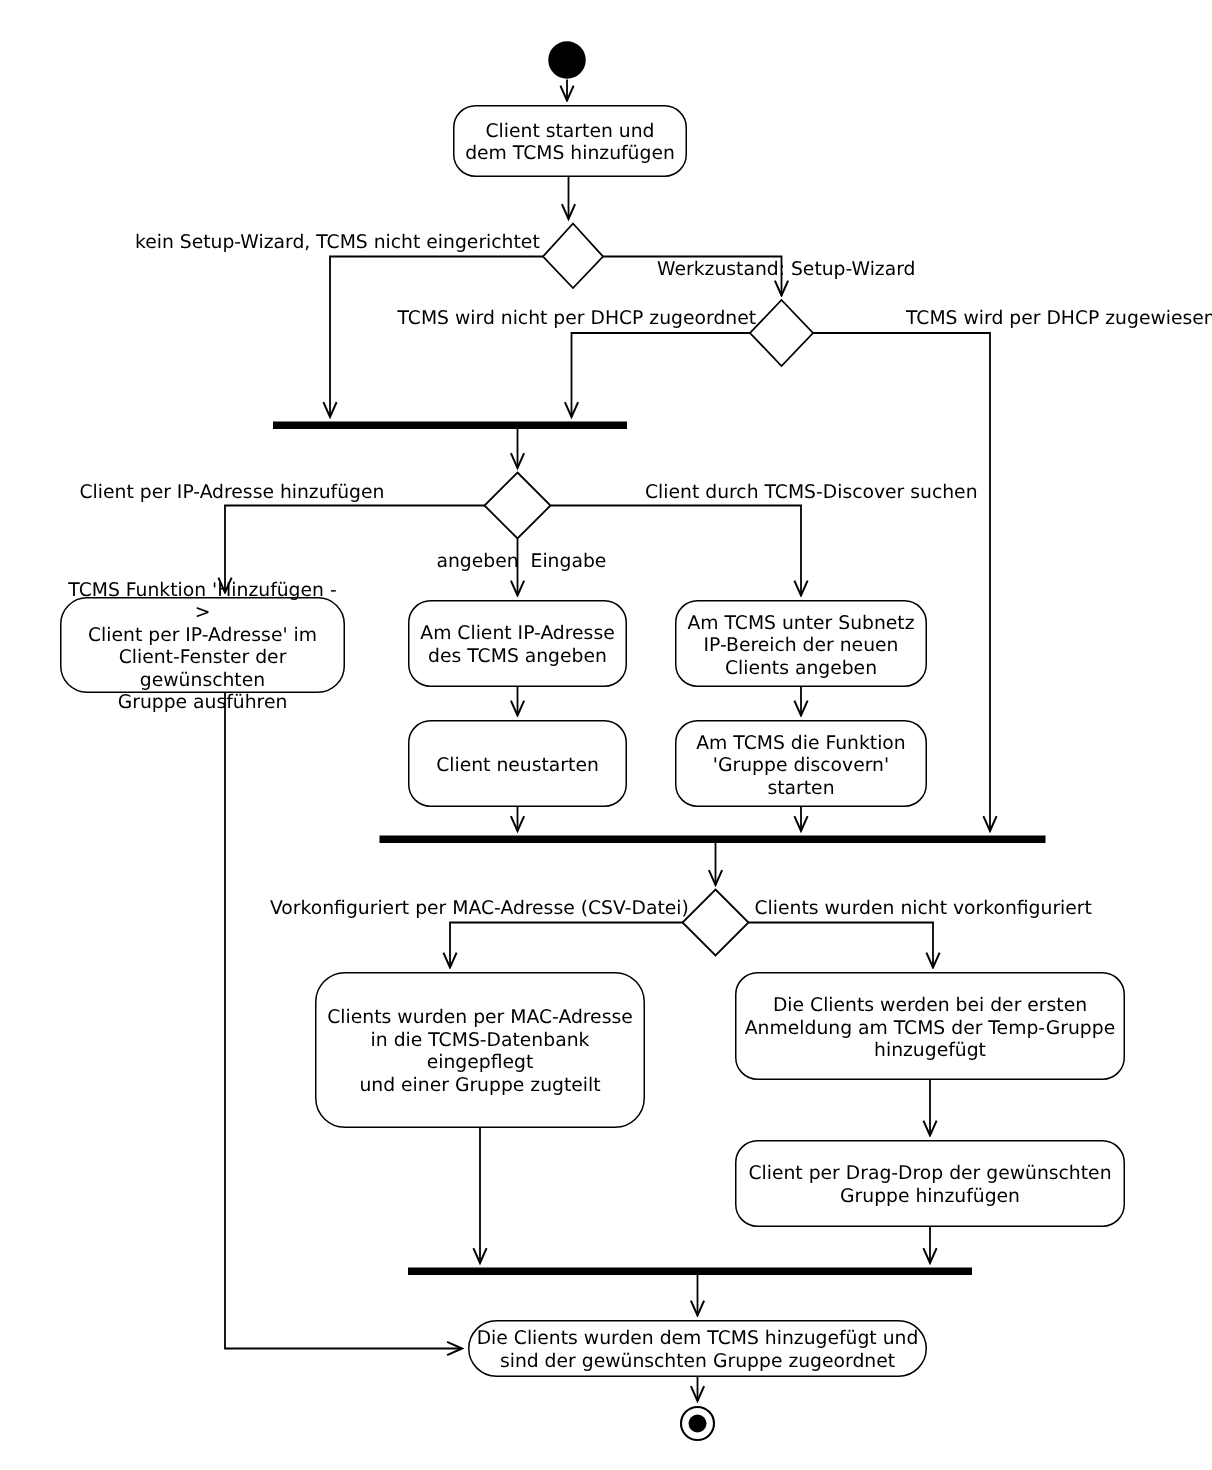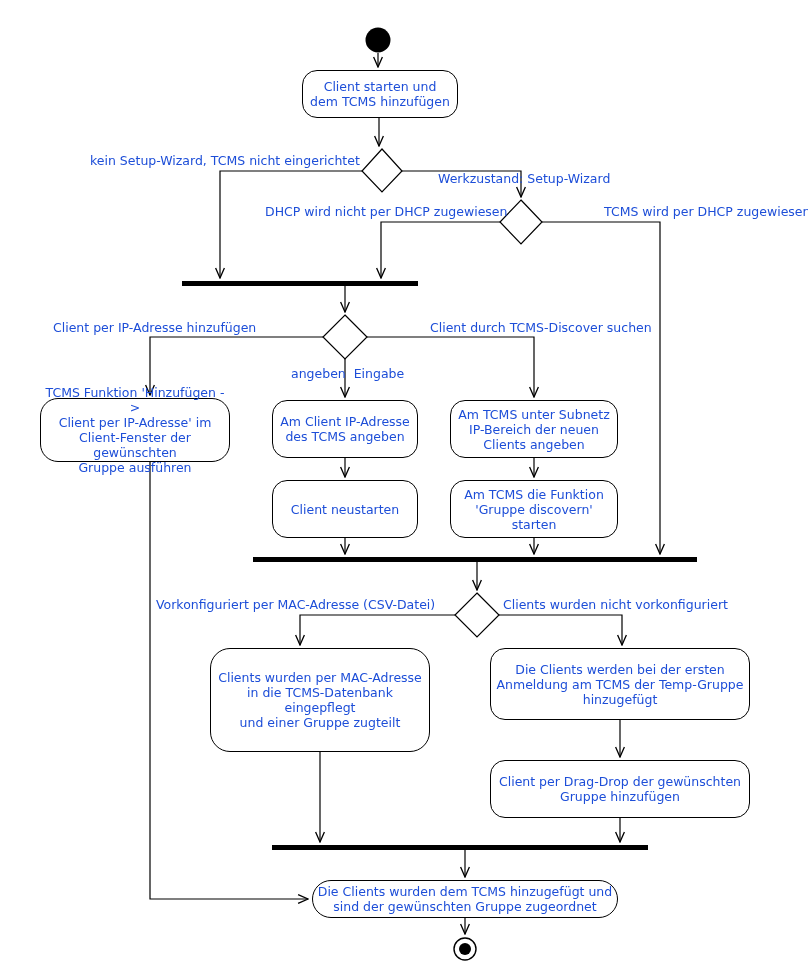--- a/index.html
+++ b/index.html
@@ -2,21 +2,21 @@
 <html><head>
 <meta charset="utf-8">
 <style>
   html, body { margin: 0; padding: 0; background: #ffffff; }
   #canvas {
     position: relative;
     width: 808px;
     height: 980px;
     background: #ffffff;
     font-family: "DejaVu Sans", "Liberation Sans", sans-serif;
-    color: #1d4ed8;
+    color: #000000;
     overflow: hidden;
   }
   #wires { position: absolute; left: 0; top: 0; width: 808px; height: 980px; }
   .activity {
     position: absolute;
     box-sizing: border-box;
     border: 1.4px solid #000000;
     border-radius: 15px;
     background: #ffffff;
     display: flex;
@@ -127,27 +127,27 @@
   <div class="activity" style="left:490px; top:760px; width:260px; height:58px;">Client per Drag-Drop der gewünschten
 Gruppe hinzufügen</div>
 
   <div class="activity" style="left:312px; top:880px; width:306px; height:38px; border-radius:19px;">Die Clients wurden dem TCMS hinzugefügt und
 sind der gewünschten Gruppe zugeordnet</div>
 
   <div class="edge-label" style="left:90px; top:153px;">kein Setup-Wizard, TCMS nicht eingerichtet</div>
 
   <div class="edge-label" style="left:438px; top:171px;">Werkzustand: Setup-Wizard</div>
 
-  <div class="edge-label" style="left:265px; top:204px;">DHCP wird nicht per DHCP zugewiesen</div>
+  <div class="edge-label" style="left:265px; top:204px;">TCMS wird nicht per DHCP zugeordnet</div>
 
   <div class="edge-label" style="left:604px; top:204px;">TCMS wird per DHCP zugewiesen</div>
 
   <div class="edge-label" style="left:53px; top:320px;">Client per IP-Adresse hinzufügen</div>
 
   <div class="edge-label" style="left:430px; top:320px;">Client durch TCMS-Discover suchen</div>
 
   <div class="edge-label" style="left:291px; top:366px;">angeben  Eingabe</div>
 
-  <div class="edge-label" style="left:156px; top:597px;">Vorkonfiguriert per MAC-Adresse (CSV-Datei)</div>
+  <div class="edge-label" style="left:180px; top:597px;">Vorkonfiguriert per MAC-Adresse (CSV-Datei)</div>
 
   <div class="edge-label" style="left:503px; top:597px;">Clients wurden nicht vorkonfiguriert</div>
 
 </div>
 
 </body></html>

